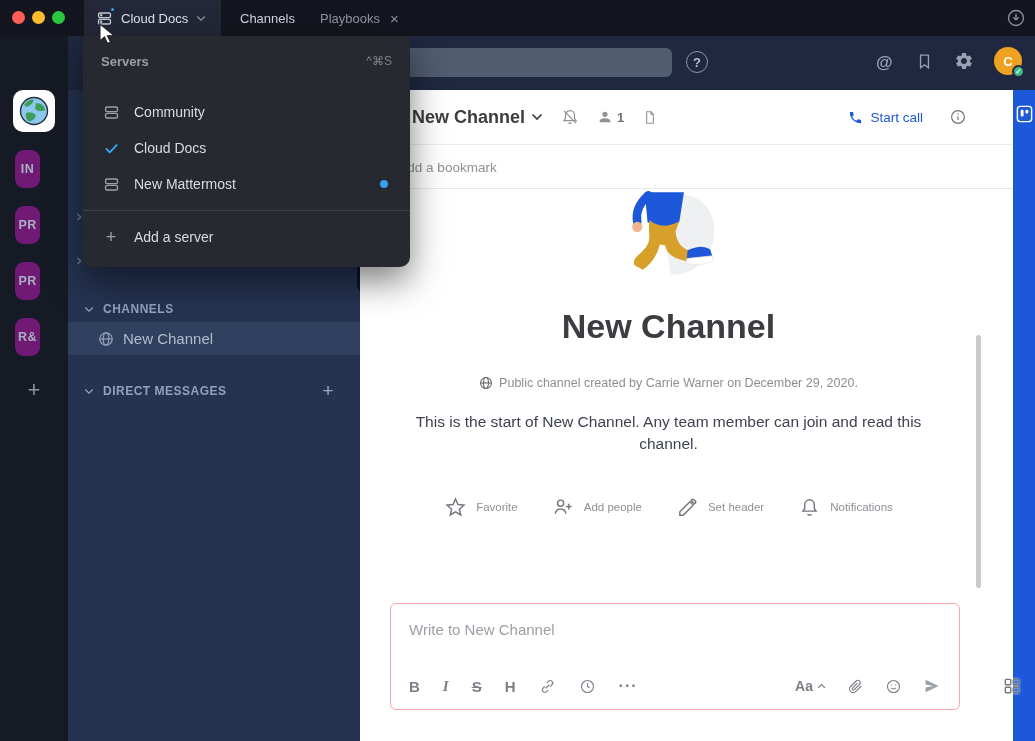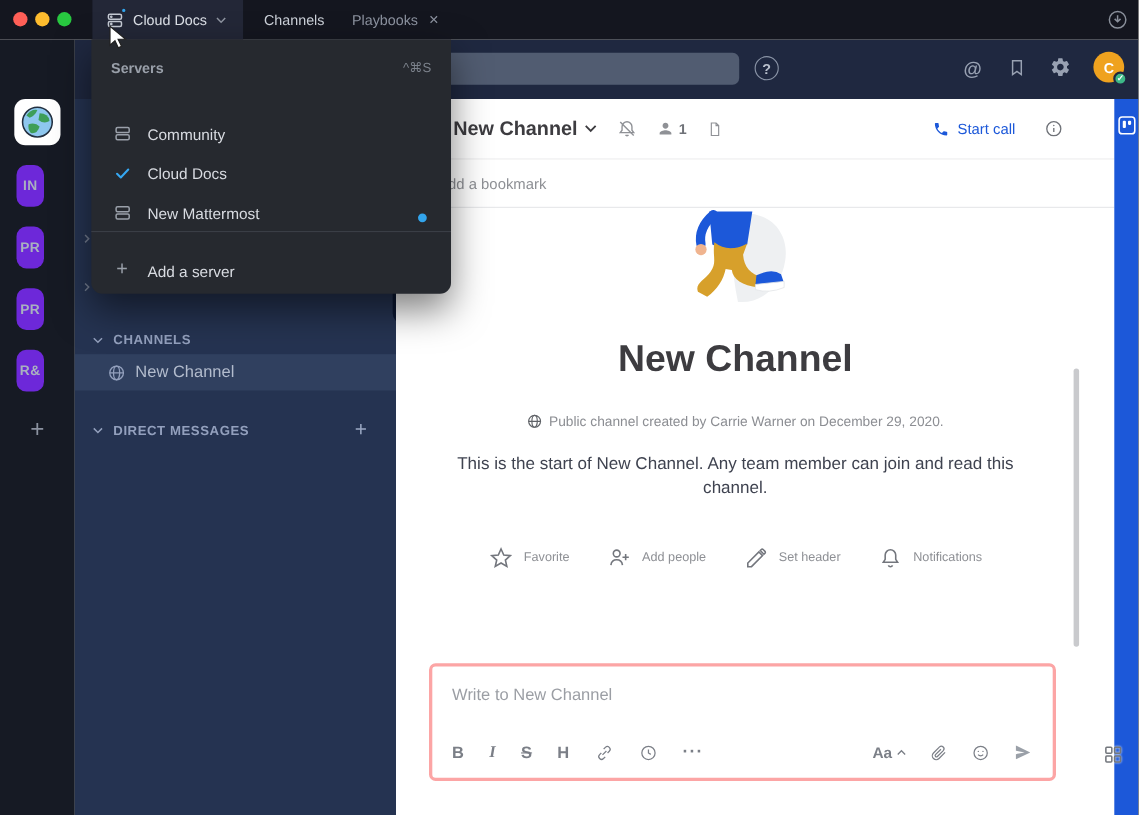--- a/index.html
+++ b/index.html
@@ -34,21 +34,21 @@
   .at{left:808px;top:17px;font-size:17px;font-weight:600}
   .avatar{position:absolute;left:926px;top:11px;width:28px;height:28px;border-radius:50%;background:#efa21f;
           color:#fff;font-size:13px;font-weight:700;display:flex;align-items:center;justify-content:center}
   .status{position:absolute;right:-3px;bottom:-3px;width:13px;height:13px;border-radius:50%;background:#3db887;
           border:2px solid #1f2840;color:#fff;font-size:8px;line-height:9px;text-align:center}
 
   
   .team-sidebar{position:absolute;left:0;top:36px;width:68px;height:705px;background:#161a24}
   .srv-avatar{position:absolute;left:13px;top:54px;width:42px;height:42px;border-radius:10px;background:#fff;
               display:flex;align-items:center;justify-content:center}
-  .team-btn{position:absolute;left:15px;width:25px;height:38px;border-radius:9px;background:#6d28d9;color:#a9b1bf;
+  .team-btn{position:absolute;left:15px;width:25px;height:38px;border-radius:9px;background:#701a75;color:#a9b1bf;
             font-size:12.5px;font-weight:700;letter-spacing:.4px;display:flex;align-items:center;justify-content:center}
   .team-add{position:absolute;left:15px;top:342px;width:38px;height:24px;color:#8b92a0;font-size:22px;font-weight:400;
             display:flex;align-items:center;justify-content:center}
 
   
   .channel-sidebar{position:absolute;left:68px;top:90px;width:292px;height:651px;background:#253351}
   .ghost-chevron{position:absolute;left:6px;color:rgba(255,255,255,.35)}
   .hidden-pill{position:absolute;left:289px;top:160px;width:40px;height:44px;background:#0b1631;border-radius:9px}
   .cat-row{position:absolute;left:0;width:100%;height:34px;display:flex;align-items:center;padding:0 16px;gap:9px;
            color:#93a0bd;font-size:12px;font-weight:700;letter-spacing:.5px}
@@ -75,21 +75,21 @@
   .intro h1{font-size:34px;font-weight:700;color:#3d3c40;margin-top:18px}
   .meta{margin-top:30px;display:flex;align-items:center;justify-content:center;gap:6px;color:#8c8e93;font-size:12.5px}
   .meta .ic{color:#5f6267}
   .desc{margin:21px auto 0;width:560px;color:#3f4350;font-size:15.5px;line-height:1.45}
   .actions{margin-top:40px;display:flex;justify-content:center;gap:34px}
   .action{min-width:70px;display:flex;flex-direction:row;align-items:center;gap:9px;color:#73767d}
   .action span{font-size:11.5px;color:#8e9095}
 
   .scrollbar{position:absolute;left:616px;top:245px;width:5px;height:253px;border-radius:3px;background:#c9cacd}
 
-  .composer{position:absolute;left:30px;top:513px;width:570px;height:107px;border:3px solid #fca5a5;border-radius:6px;background:#fff}
+  .composer{position:absolute;left:30px;top:513px;width:570px;height:107px;border:1px solid #fca5a5;border-radius:6px;background:#fff}
   .composer .ph{padding:17px 18px 0;font-size:15px;color:#9b9ea4}
   .fmt-bar{position:absolute;left:0;right:0;bottom:0;height:46px;display:flex;align-items:center;padding:0 18px;gap:23px;color:#7b7f87}
   .fmt{font-size:15px;font-weight:700;color:#7b7f87}
   .fmt.i{font-style:italic;font-family:"Liberation Serif",serif}
   .fmt.s{text-decoration:line-through}
   .dots{font-size:16px;font-weight:700;letter-spacing:1px}
   .fmt-right{margin-left:auto;display:flex;align-items:center;gap:21px;color:#7b7f87}
   .aa{display:flex;align-items:center;gap:4px;font-size:14px;font-weight:600;color:#7b7f87}
 
   
@@ -97,21 +97,21 @@
   .strip .boards{margin:14px auto 0;width:19px;color:#fff}
   .grid-btn{position:absolute;left:1002px;top:676px;color:#73777d;filter:drop-shadow(0 0 1px rgba(255,255,255,.9));z-index:6}
 
   
   .menu{position:absolute;left:83px;top:36px;width:327px;background:#26292f;border-radius:0 0 10px 10px;
         box-shadow:0 14px 34px rgba(0,0,0,.5);z-index:60;padding-bottom:12px}
   .menu-head{height:50px;display:flex;align-items:center;justify-content:space-between;padding:0 18px}
   .menu-title{color:#9aa0aa;font-size:13px;font-weight:700}
   .menu-short{color:#7c828c;font-size:12px}
   .menu-list{padding-top:8px}
-  .menu-item{height:36px;display:flex;align-items:flex-end;padding:0 18px;gap:13px;color:#d8dbe1;font-size:14px}
+  .menu-item{height:36px;display:flex;align-items:center;padding:0 18px;gap:13px;color:#d8dbe1;font-size:14px}
   .menu-item .ic{width:20px;color:#9aa0aa;display:flex;justify-content:center}
   .menu-item .plus{font-size:18px;color:#9aa0aa;font-weight:400}
   .unread-dot{width:8px;height:8px;border-radius:50%;background:#32a4ec;margin-left:auto;margin-right:4px}
   .menu-divider{height:1px;background:#3a3e46;margin:8px 0}
 
   .cursor{position:absolute;left:98px;top:23px;z-index:100}
 </style>
 </head>
 <body>
 

